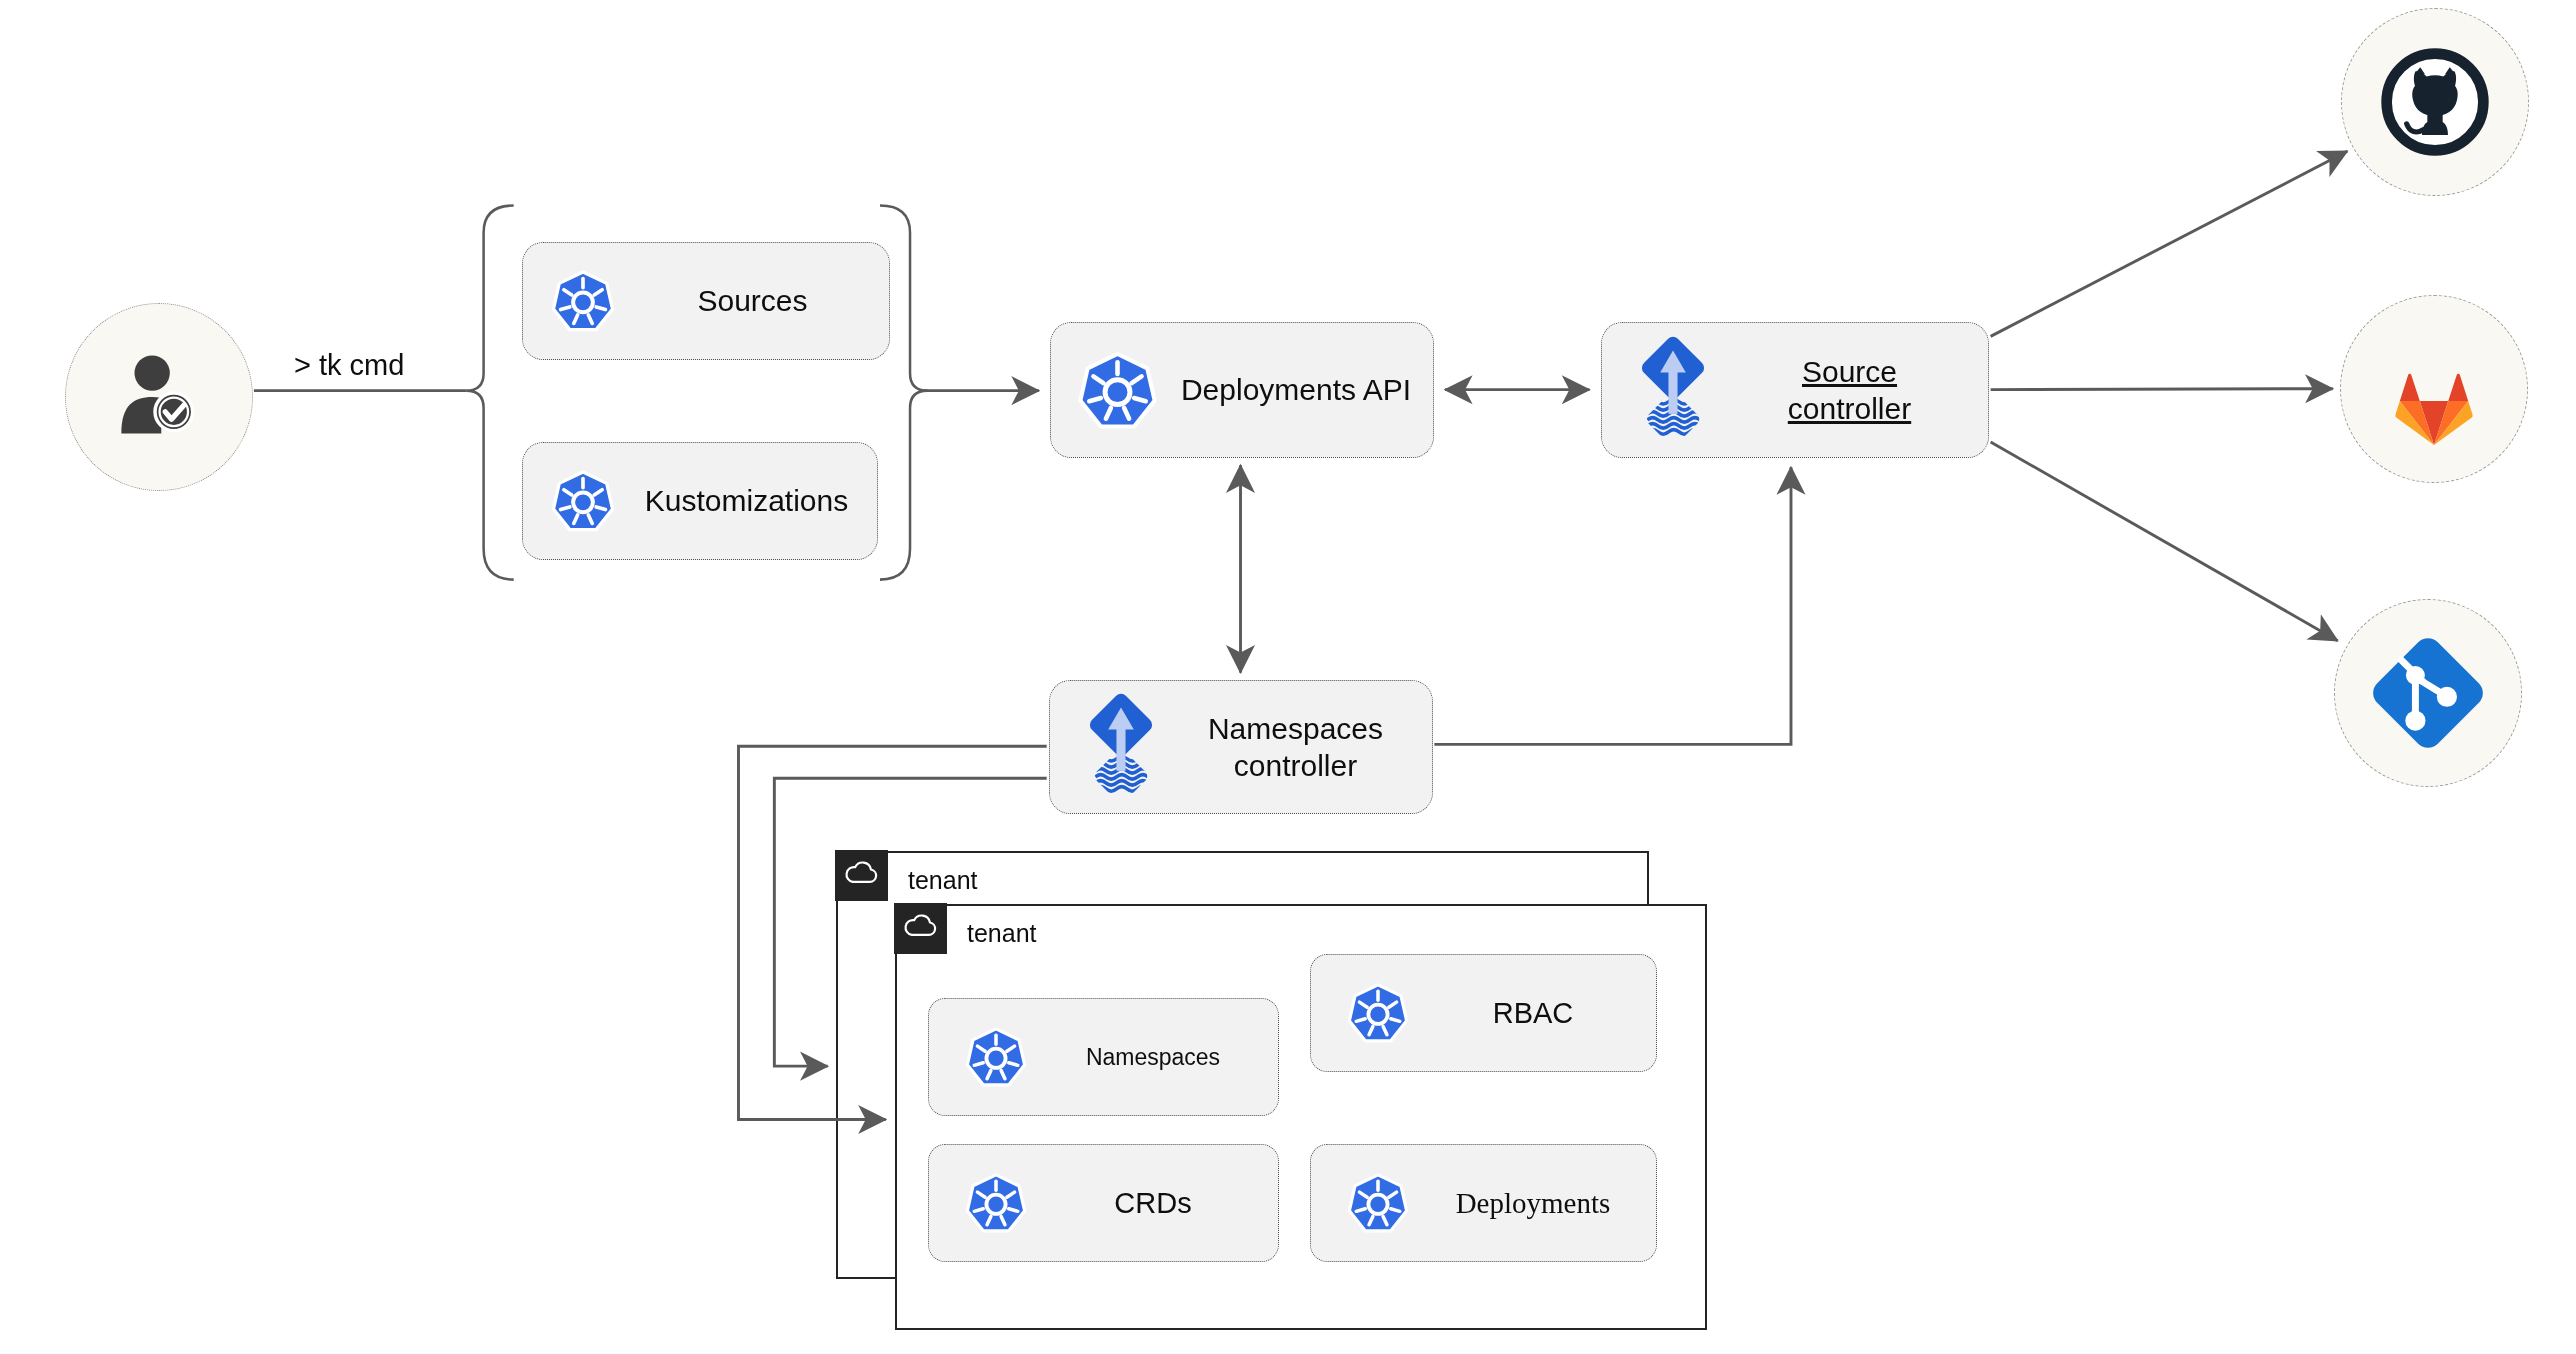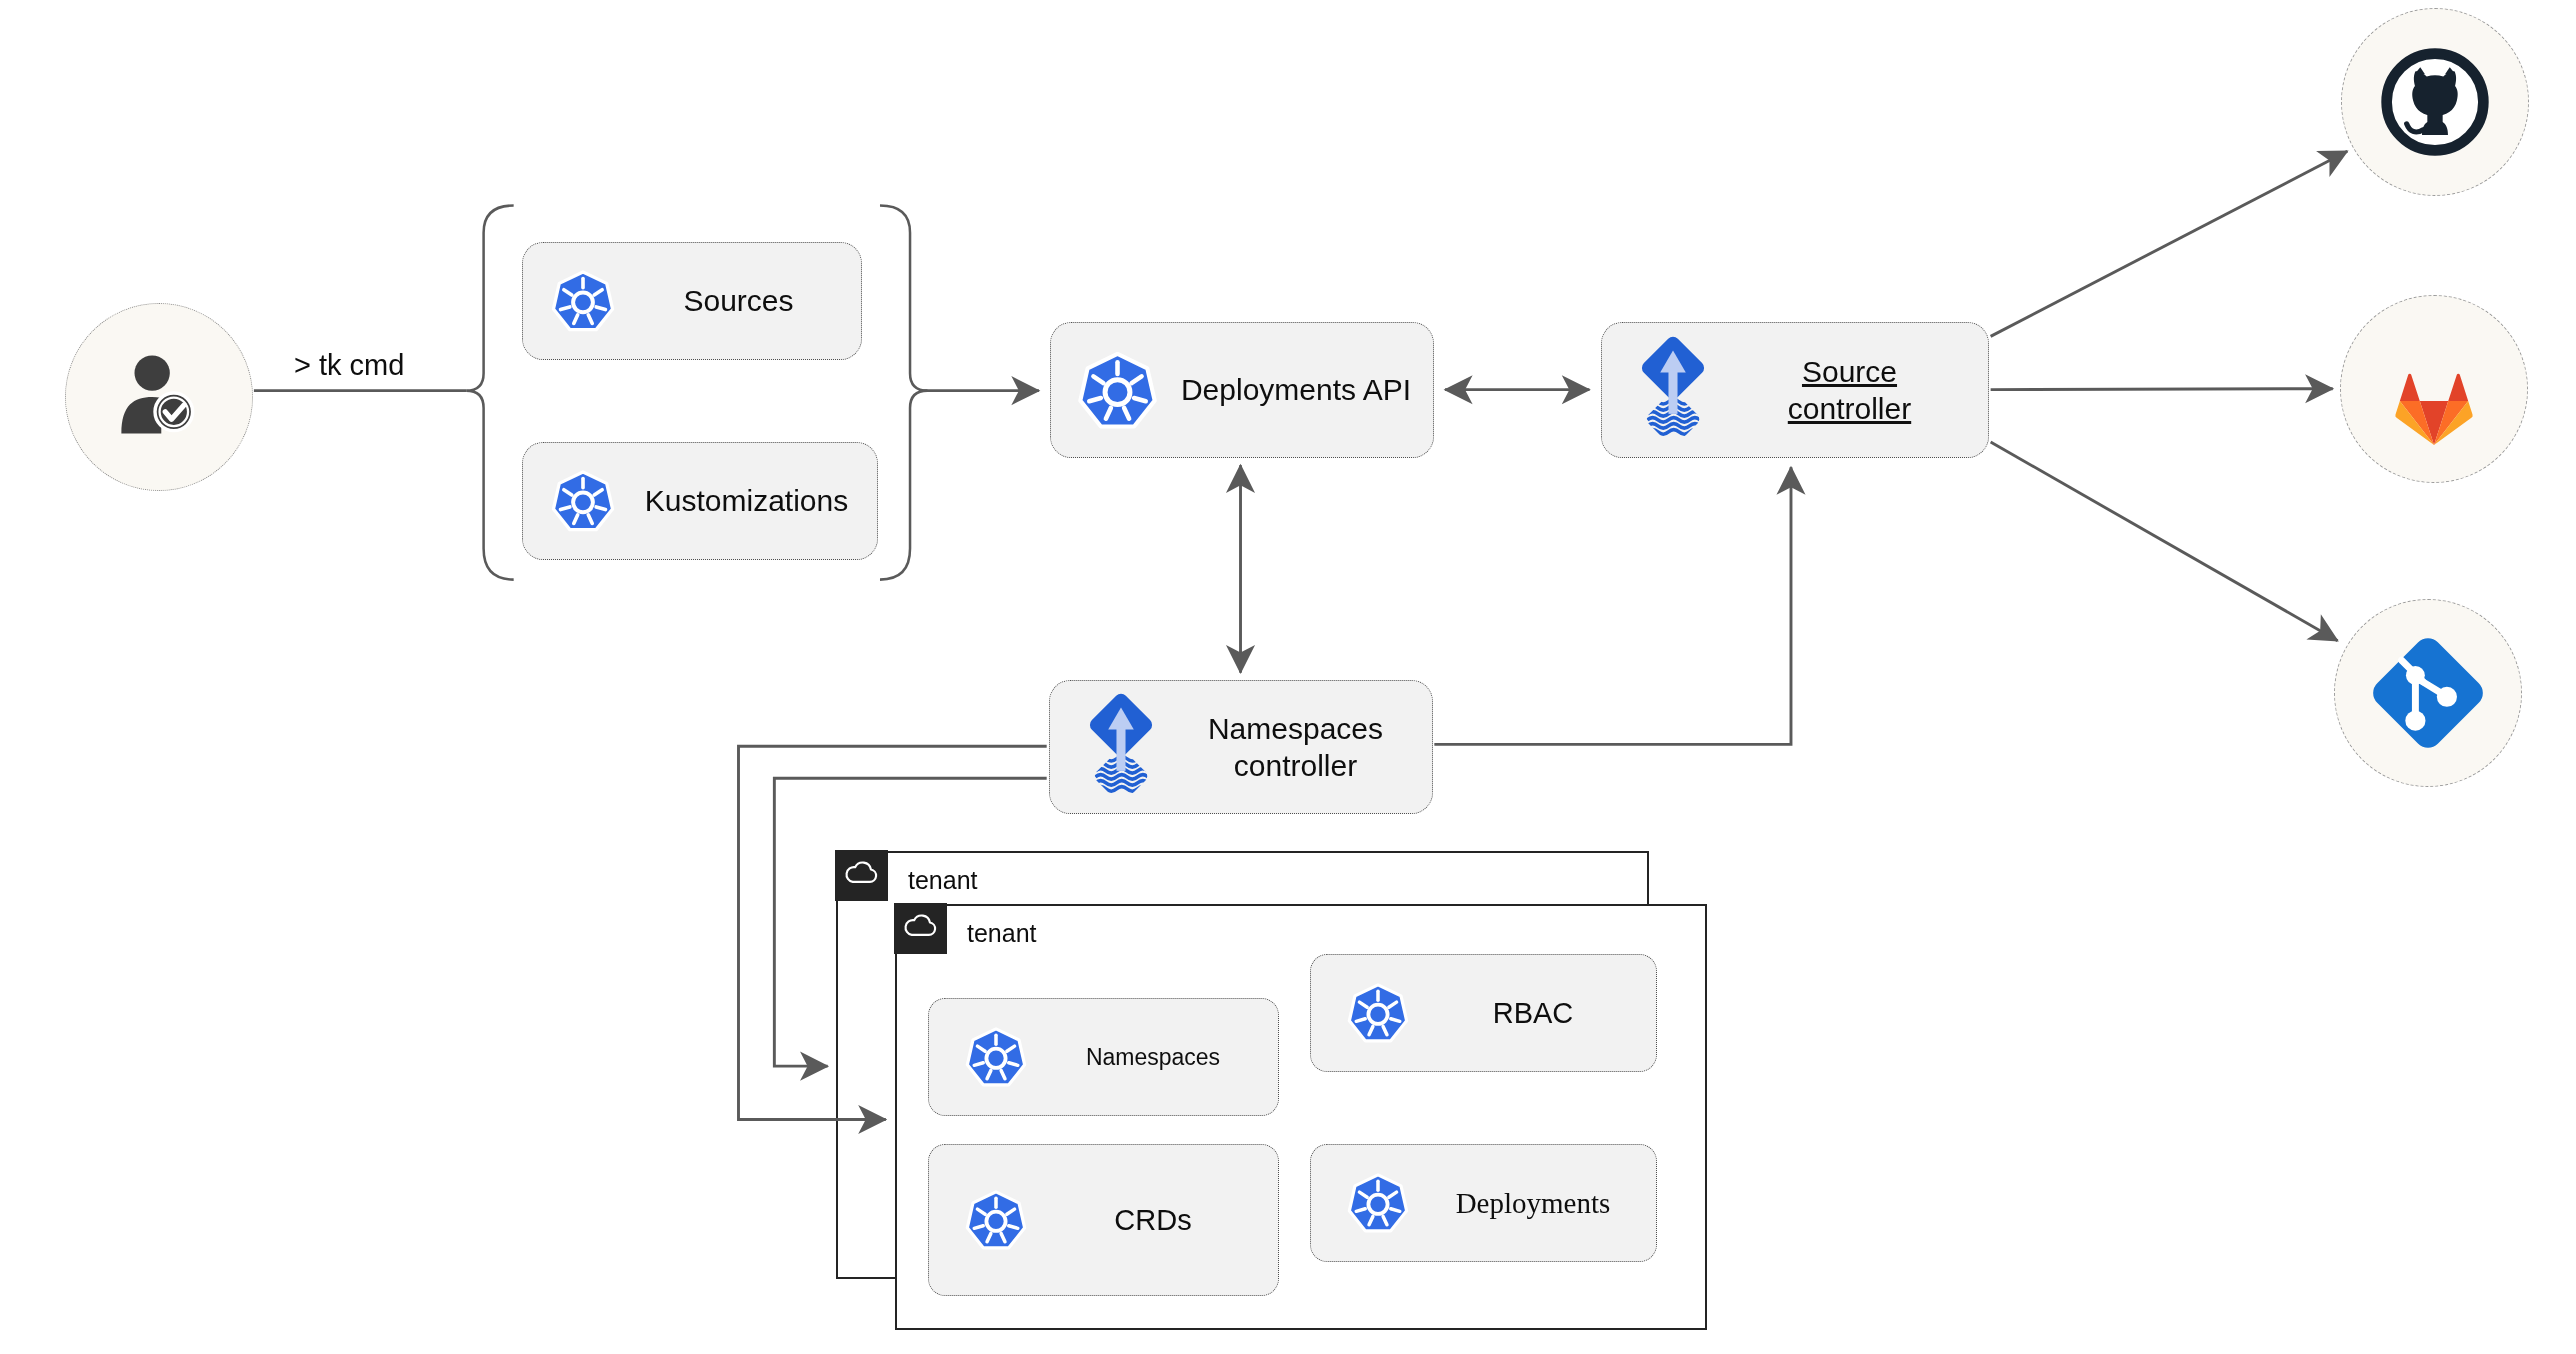--- a/index.html
+++ b/index.html
@@ -130,21 +130,21 @@
     </g>
   </svg>
 
   <div class="circle dotted" style="left:65px;top:303px;width:188px;height:188px;">
     <svg width="114" height="114" viewBox="0 0 100 100">
       <use href="#user-check-icon"></use>
     </svg>
   </div>
   <div class="freelabel" style="left:294px;top:349px;width:165px;">&gt; tk cmd</div>
 
-  <div class="node" style="left:522px;top:242px;width:340px;height:118px;">
+  <div class="node" style="left:522px;top:242px;width:368px;height:118px;">
     <span class="icon" style="margin-left:27px;">
       <svg width="66" height="66" viewBox="0 0 100 100">
           <use href="#k8s-icon"></use>
         </svg>
     </span>
     <span class="lbl">Sources</span>
   </div>
   <div class="node" style="left:522px;top:442px;width:356px;height:118px;">
     <span class="icon" style="margin-left:27px;">
       <svg width="66" height="66" viewBox="0 0 100 100">
@@ -224,21 +224,21 @@
     <span class="lbl" style="font-size:23px;">Namespaces</span>
   </div>
   <div class="node rsrc" style="left:1310px;top:954px;width:347px;height:118px;">
     <span class="icon" style="margin-left:35px;">
       <svg width="64" height="64" viewBox="0 0 100 100">
           <use href="#k8s-icon"></use>
         </svg>
     </span>
     <span class="lbl" style="font-size:29px;">RBAC</span>
   </div>
-  <div class="node rsrc" style="left:928px;top:1144px;width:351px;height:152px;">
+  <div class="node rsrc" style="left:928px;top:1144px;width:351px;height:118px;">
     <span class="icon" style="margin-left:35px;">
       <svg width="64" height="64" viewBox="0 0 100 100">
           <use href="#k8s-icon"></use>
         </svg>
     </span>
     <span class="lbl" style="font-size:29px;">CRDs</span>
   </div>
   <div class="node rsrc" style="left:1310px;top:1144px;width:347px;height:118px;">
     <span class="icon" style="margin-left:35px;">
       <svg width="64" height="64" viewBox="0 0 100 100">

